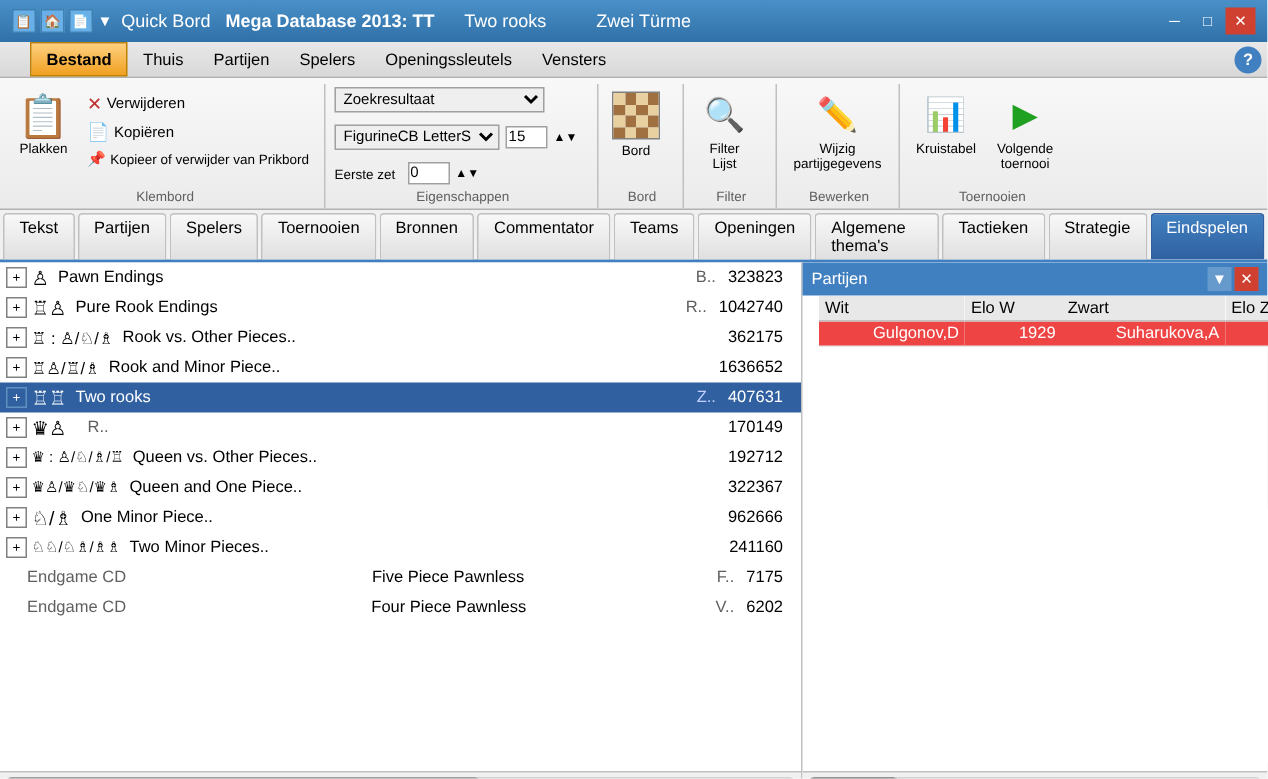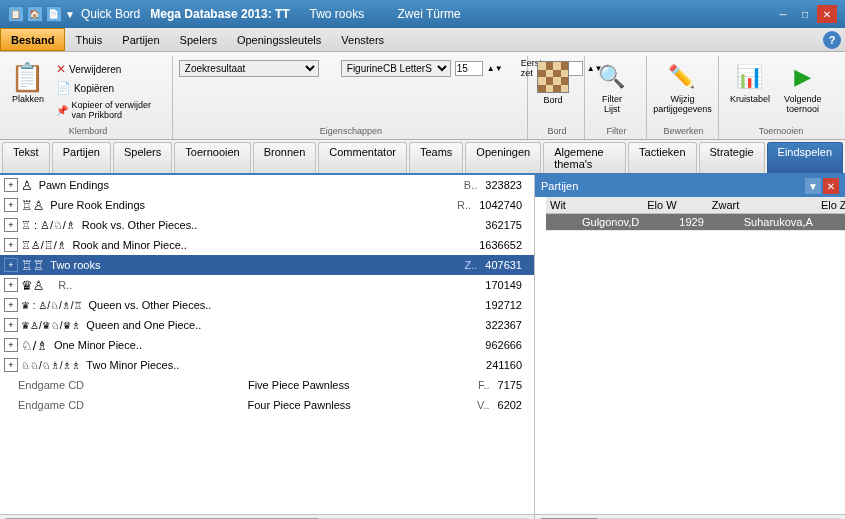--- a/index.html
+++ b/index.html
@@ -35,20 +35,21 @@
       font-size: 11px;
       cursor: pointer;
       height: 100%;
       display: flex;
       align-items: center;
     }
     .menu-item.active {
       background: linear-gradient(to bottom, #ffd080, #f0a020);
       border: 1px solid #c08000;
       font-weight: bold;
+      margin-left: 20px;
     }
     .menu-help { margin-left: auto; margin-right: 4px; width: 18px; height: 18px; border-radius: 50%; background: #4080c0; color: white; display: flex; align-items: center; justify-content: center; font-size: 11px; font-weight: bold; }
 
     
     .ribbon {
       background: linear-gradient(to bottom, #f8f8f8, #ebebeb);
       border-bottom: 1px solid #b0b0b0;
       height: 88px;
       display: flex;
       padding: 4px 4px 0 4px;
@@ -95,21 +96,21 @@
       align-items: center;
       gap: 3px;
       padding: 2px 4px;
       cursor: pointer;
       border-radius: 2px;
       font-size: 10px;
     }
     .ribbon-col { display: flex; flex-direction: column; gap: 1px; justify-content: flex-start; padding-top: 2px; }
 
     
-    .eigensch-group { display: flex; flex-direction: row; gap: 18px; padding-top: 2px; padding-bottom: 16px; }
+    .eigensch-group { display: flex; flex-direction: column; gap: 8px; padding-top: 2px; padding-bottom: 16px; }
     .eigensch-row { display: flex; align-items: center; gap: 4px; font-size: 10px; }
 
     
     .board-icon-area {
       display: flex;
       flex-direction: column;
       align-items: center;
       gap: 2px;
       padding: 3px;
       cursor: pointer;
@@ -267,21 +268,21 @@
       padding: 2px 4px;
       text-align: left;
       font-weight: normal;
       position: sticky;
       top: 0;
     }
     .games-table td {
       padding: 2px 4px;
       border-bottom: 1px solid #e8e8e8;
     }
-    .games-table tr.selected td { background: #737373; color: white; padding-left: 36px; }
+    .games-table tr.selected td { background: #ef4444; color: white; padding-left: 36px; }
 
     
     .right-scrollbar {
       height: 14px;
       background: #f0f0f0;
       border-top: 1px solid #c0c0c0;
       display: flex;
       align-items: center;
     }
     .right-scroll-track {

